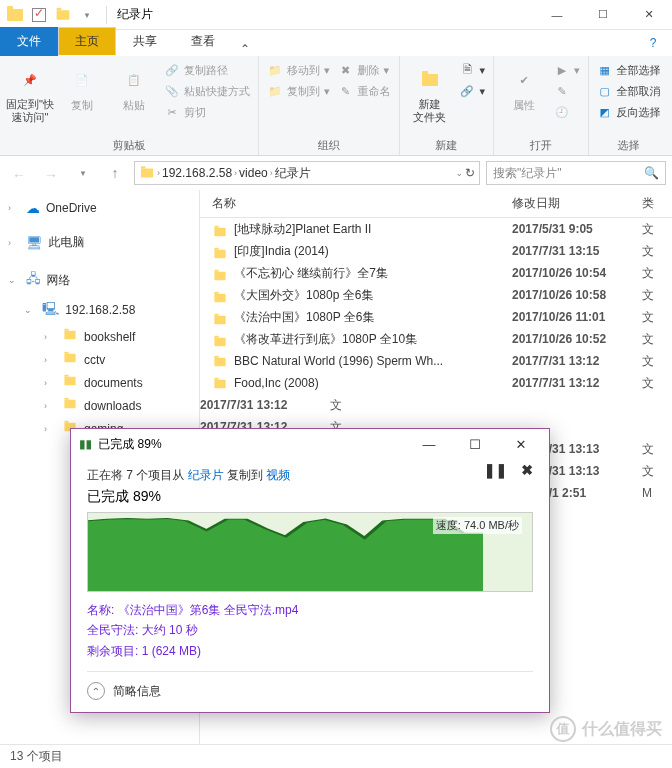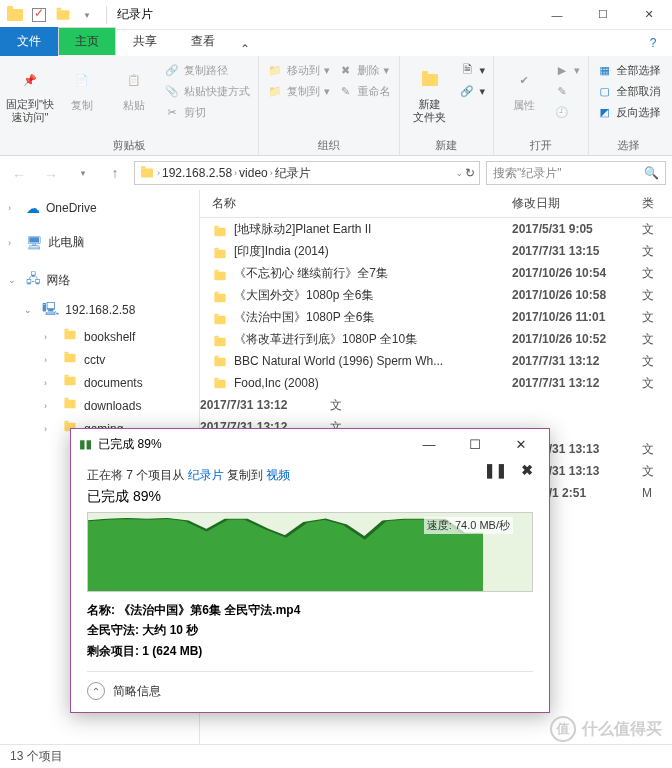--- a/index.html
+++ b/index.html
@@ -13,21 +13,21 @@
 .folder-glyph::before { content: ""; position: absolute; top: -3px; left: 0; width: 6px; height: 3px; background: #ffd869; border-radius: 1px 1px 0 0; }
 .titlebar .divider { width: 1px; height: 18px; background: #ddd; margin: 0 4px; }
 .titlebar .title { flex: 1; padding-left: 6px; color: #000; }
 .winbtns { display: flex; }
 .winbtn { width: 46px; height: 30px; display: flex; align-items: center; justify-content: center; color: #444; font-size: 11px; }
 
 
 .tabs { height: 26px; display: flex; align-items: flex-end; background: #fff; }
 .tab { padding: 5px 16px; font-size: 12px; color: #333; border: 1px solid transparent; }
 .tab.file { background: #1979ca; color: #fff; }
-.tab.active { border: 1px solid #d4d4d4; border-bottom: 1px solid #f5f6f7; background: #22c55e; }
+.tab.active { border: 1px solid #d4d4d4; border-bottom: 1px solid #f5f6f7; background: #eab308; }
 .help { margin-left: auto; width: 26px; height: 26px; display: flex; align-items: center; justify-content: center; color: #1979ca; margin-right: 6px; }
 .chev-up { width: 26px; display: flex; align-items: center; justify-content: center; color: #555; }
 
 
 .ribbon { height: 100px; background: #f5f6f7; border-bottom: 1px solid #dadbdc; display: flex; }
 .group { border-right: 1px solid #e1e2e3; display: flex; flex-direction: column; padding: 4px 6px 2px; }
 .group-body { flex: 1; display: flex; align-items: flex-start; gap: 4px; }
 .group-label { text-align: center; font-size: 11px; color: #666; padding-top: 2px; }
 .bigbtn { display: flex; flex-direction: column; align-items: center; justify-content: flex-start; width: 48px; gap: 2px; font-size: 11px; color: #444; padding-top: 4px; }
 .bigbtn.dis { opacity: 0.5; }
@@ -76,24 +76,24 @@
 .dlg-title { height: 30px; display: flex; align-items: center; padding: 0 8px; gap: 6px; }
 .dlg-title .ttxt { flex: 1; font-size: 12px; }
 .dlg-ctrl { width: 40px; height: 30px; display: flex; align-items: center; justify-content: center; font-size: 13px; color: #333; }
 .dlg-body { padding: 8px 16px 12px; }
 .dlg-line { font-size: 12px; color: #333; margin-bottom: 4px; }
 .dlg-line a { color: #0066cc; text-decoration: none; }
 .dlg-percent { font-size: 14px; margin: 4px 0 6px; }
 .graph { height: 80px; border: 1px solid #ccc; background: linear-gradient(#e8f4e0, #e8f4e0); position: relative; overflow: hidden; margin-bottom: 8px; }
 .graph-fill { position: absolute; left: 0; bottom: 0; width: 89%; height: 100%; }
 .graph-fill svg { width: 100%; height: 100%; display: block; }
-.graph-speed { position: absolute; right: 19px; top: 4px; font-size: 11px; color: #333; background: rgba(255,255,255,0.7); padding: 1px 3px; }
+.graph-speed { position: absolute; right: 10px; top: 4px; font-size: 11px; color: #333; background: rgba(255,255,255,0.7); padding: 1px 3px; }
 .pause-controls { position: absolute; right: 0; top: -26px; display: flex; gap: 14px; }
 .pbtn { font-size: 14px; font-weight: bold; color: #333; }
-.dlg-info { font-size: 12px; color: #000000; line-height: 1.7; font-weight: bold; }
+.dlg-info { font-size: 12px; color: #6d28d9; line-height: 1.7; }
 .dlg-more { margin-top: 10px; padding-top: 10px; border-top: 1px solid #e5e5e5; display: flex; align-items: center; gap: 8px; font-size: 12px; color: #333; }
 .circle { width: 18px; height: 18px; border: 1px solid #999; border-radius: 50%; display: flex; align-items: center; justify-content: center; font-size: 10px; color: #666; }
 
 
 .watermark { position: absolute; right: 10px; bottom: 26px; font-size: 16px; color: #bbb; font-weight: bold; display: flex; align-items: center; gap: 6px; opacity: 0.7; }
 .watermark .c { width: 26px; height: 26px; border: 2px solid #bbb; border-radius: 50%; display: flex; align-items: center; justify-content: center; font-size: 13px; }
 
 .check-glyph { display:inline-block; width:14px; height:14px; border:1px solid #888; position:relative; }
 .check-glyph.on::after { content:"✓"; position:absolute; top:-3px; left:1px; color:#d9534f; font-size:12px; }
 </style>

